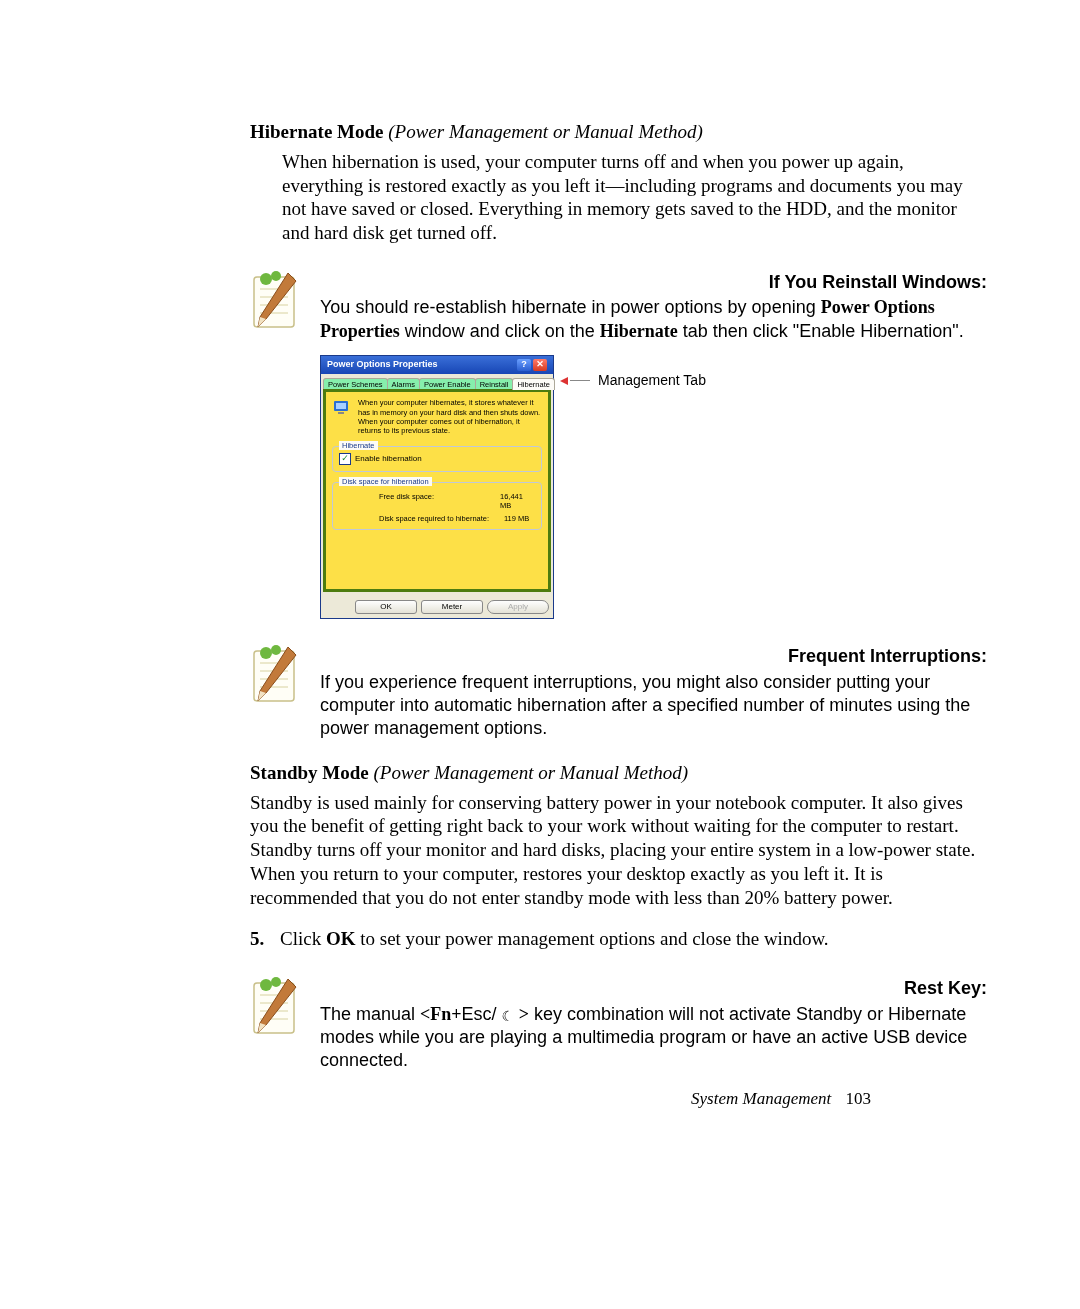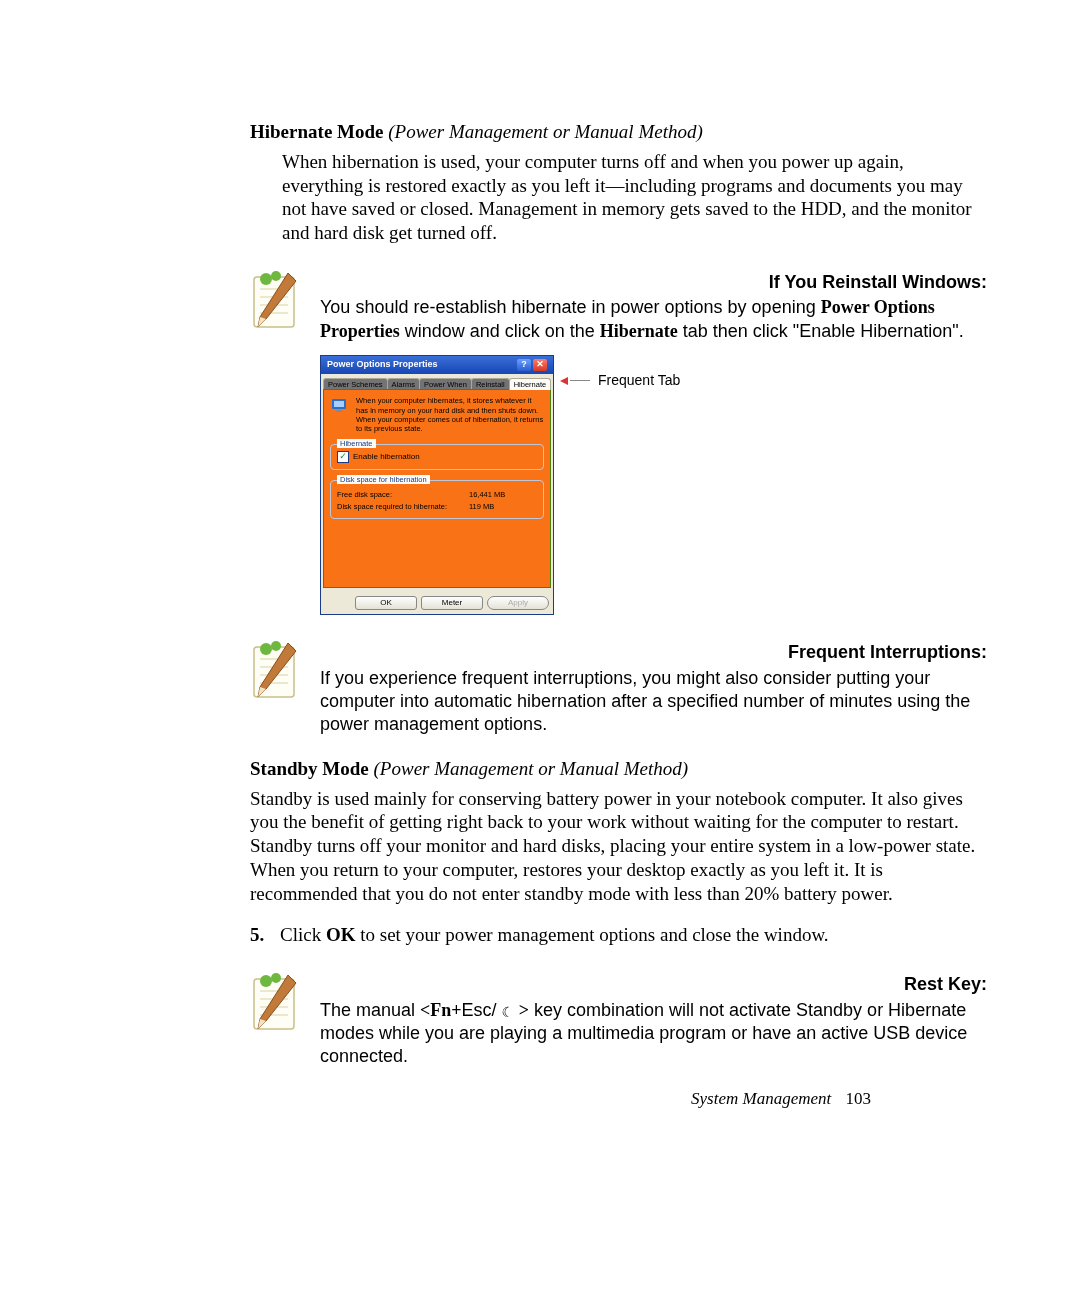--- a/index.html
+++ b/index.html
@@ -91,30 +91,30 @@
   .dlg-close { background:linear-gradient(#ff7a6a,#d63a20); }
   .tabs {
     display:flex;
     padding: 4px 2px 0 2px;
     font-size: 7.5px;
     gap:0;
   }
   .tab {
     border:1px solid #aca899;
     border-bottom:none;
-    background:#737373;
+    background:#86efac;
     padding:1px 4px;
     border-radius: 3px 3px 0 0;
     margin-right:-1px;
     white-space: nowrap;
   }
   .tab.active { background:#fcfbf7; position:relative; z-index:2; }
   .tab-body {
-    background:#f97316;
-    border:1px solid #4d7c0f;
+    background:#fde047;
+    border:3px solid #4d7c0f;
     margin:0 2px 3px 2px;
     padding:6px;
     min-height: 185px;
     position:relative;
     top:-1px;
   }
   .conn { display:flex; align-items:center; margin-left:6px;}
   .conn .line { width:20px; height:1px; background:#888;}
   .conn .arrow {
     width:0;height:0;
@@ -143,21 +143,21 @@
     color:#1a3a8a;
     font-size:7.5px;
   }
   .chk { display:flex; align-items:center; gap:4px;}
   .chkbox {
     width:10px;height:10px;border:1px solid #1a3a8a;
     display:flex;align-items:center;justify-content:center;
     color:#1a8a30; font-size:9px; line-height:1;
     background:#fff;
   }
-  .dskrow { display:flex; justify-content:flex-start; gap:17px; font-size:7.5px; margin-top:3px;}
+  .dskrow { display:flex; justify-content:flex-start; gap:10px; font-size:7.5px; margin-top:3px;margin-left:40px;}
   .dskrow .lab { width:115px;}
   .dlg-footer {
     display:flex;
     justify-content:flex-end;
     gap:4px;
     padding:4px;
     background:#ece9d8;
   }
   .dbtn {
     min-width:48px;
@@ -176,21 +176,21 @@
 </head>
 <body>
 
 <div class="page">
 
   <div class="section-title">
     <span class="bold">Hibernate Mode</span>
     <span> </span>
     <span class="ital">(Power Management or Manual Method)</span>
   </div>
-  <div class="indent para">When hibernation is used, your computer turns off and when you power up again, everything is restored exactly as you left it—including programs and documents you may not have saved or closed. Management in memory gets saved to the HDD, and the monitor and hard disk get turned off.</div>
+  <div class="indent para">When hibernation is used, your computer turns off and when you power up again, everything is restored exactly as you left it—including programs and documents you may not have saved or closed. Everything in memory gets saved to the HDD, and the monitor and hard disk get turned off.</div>
 
   <div class="note-row">
     <div class="note-icon">
       <svg class="pad-svg" viewBox="0 0 50 62">
         <rect x="4" y="6" width="40" height="50" rx="3" fill="#fffef6" stroke="#c9c089" stroke-width="1.5"></rect>
         <line x1="10" y1="18" x2="38" y2="18" stroke="#d8d2a0"></line>
         <line x1="10" y1="26" x2="38" y2="26" stroke="#d8d2a0"></line>
         <line x1="10" y1="34" x2="38" y2="34" stroke="#d8d2a0"></line>
         <line x1="10" y1="42" x2="38" y2="42" stroke="#d8d2a0"></line>
         <circle cx="16" cy="8" r="6" fill="#6fb83f"></circle>
@@ -212,21 +212,21 @@
       <div class="dialog-title">
         <span>Power Options Properties</span>
         <div class="dlg-btns">
           <div class="dlg-help">?</div>
           <div class="dlg-close">✕</div>
         </div>
       </div>
       <div class="tabs">
         <div class="tab">Power Schemes</div>
         <div class="tab">Alarms</div>
-        <div class="tab">Power When</div>
+        <div class="tab">Power Enable</div>
         <div class="tab">Reinstall</div>
         <div class="tab active">Hibernate</div>
       </div>
       <div class="tab-body">
         <div class="descrow">
           <div class="diagicon">
             <svg viewBox="0 0 20 20" width="20" height="20">
               <rect x="2" y="3" width="14" height="10" fill="#2a6fd0" rx="1"></rect>
               <rect x="4" y="5" width="10" height="6" fill="#a7d0ff"></rect>
               <rect x="6" y="14" width="6" height="2" fill="#888"></rect>
@@ -257,21 +257,21 @@
         <div class="dbtn">OK</div>
         <div class="dbtn">Meter</div>
         <div class="dbtn disabled">Apply</div>
       </div>
     </div>
     <div class="conn-group">
       <div class="conn">
           <div class="arrow"></div>
           <div class="line"></div>
         </div>
-      <span class="callout">Frequent Tab</span>
+      <span class="callout">Management Tab</span>
     </div>
   </div>
 
   <div class="note-row">
     <div class="note-icon">
       <svg class="pad-svg" viewBox="0 0 50 62">
         <rect x="4" y="6" width="40" height="50" rx="3" fill="#fffef6" stroke="#c9c089" stroke-width="1.5"></rect>
         <line x1="10" y1="18" x2="38" y2="18" stroke="#d8d2a0"></line>
         <line x1="10" y1="26" x2="38" y2="26" stroke="#d8d2a0"></line>
         <line x1="10" y1="34" x2="38" y2="34" stroke="#d8d2a0"></line>

